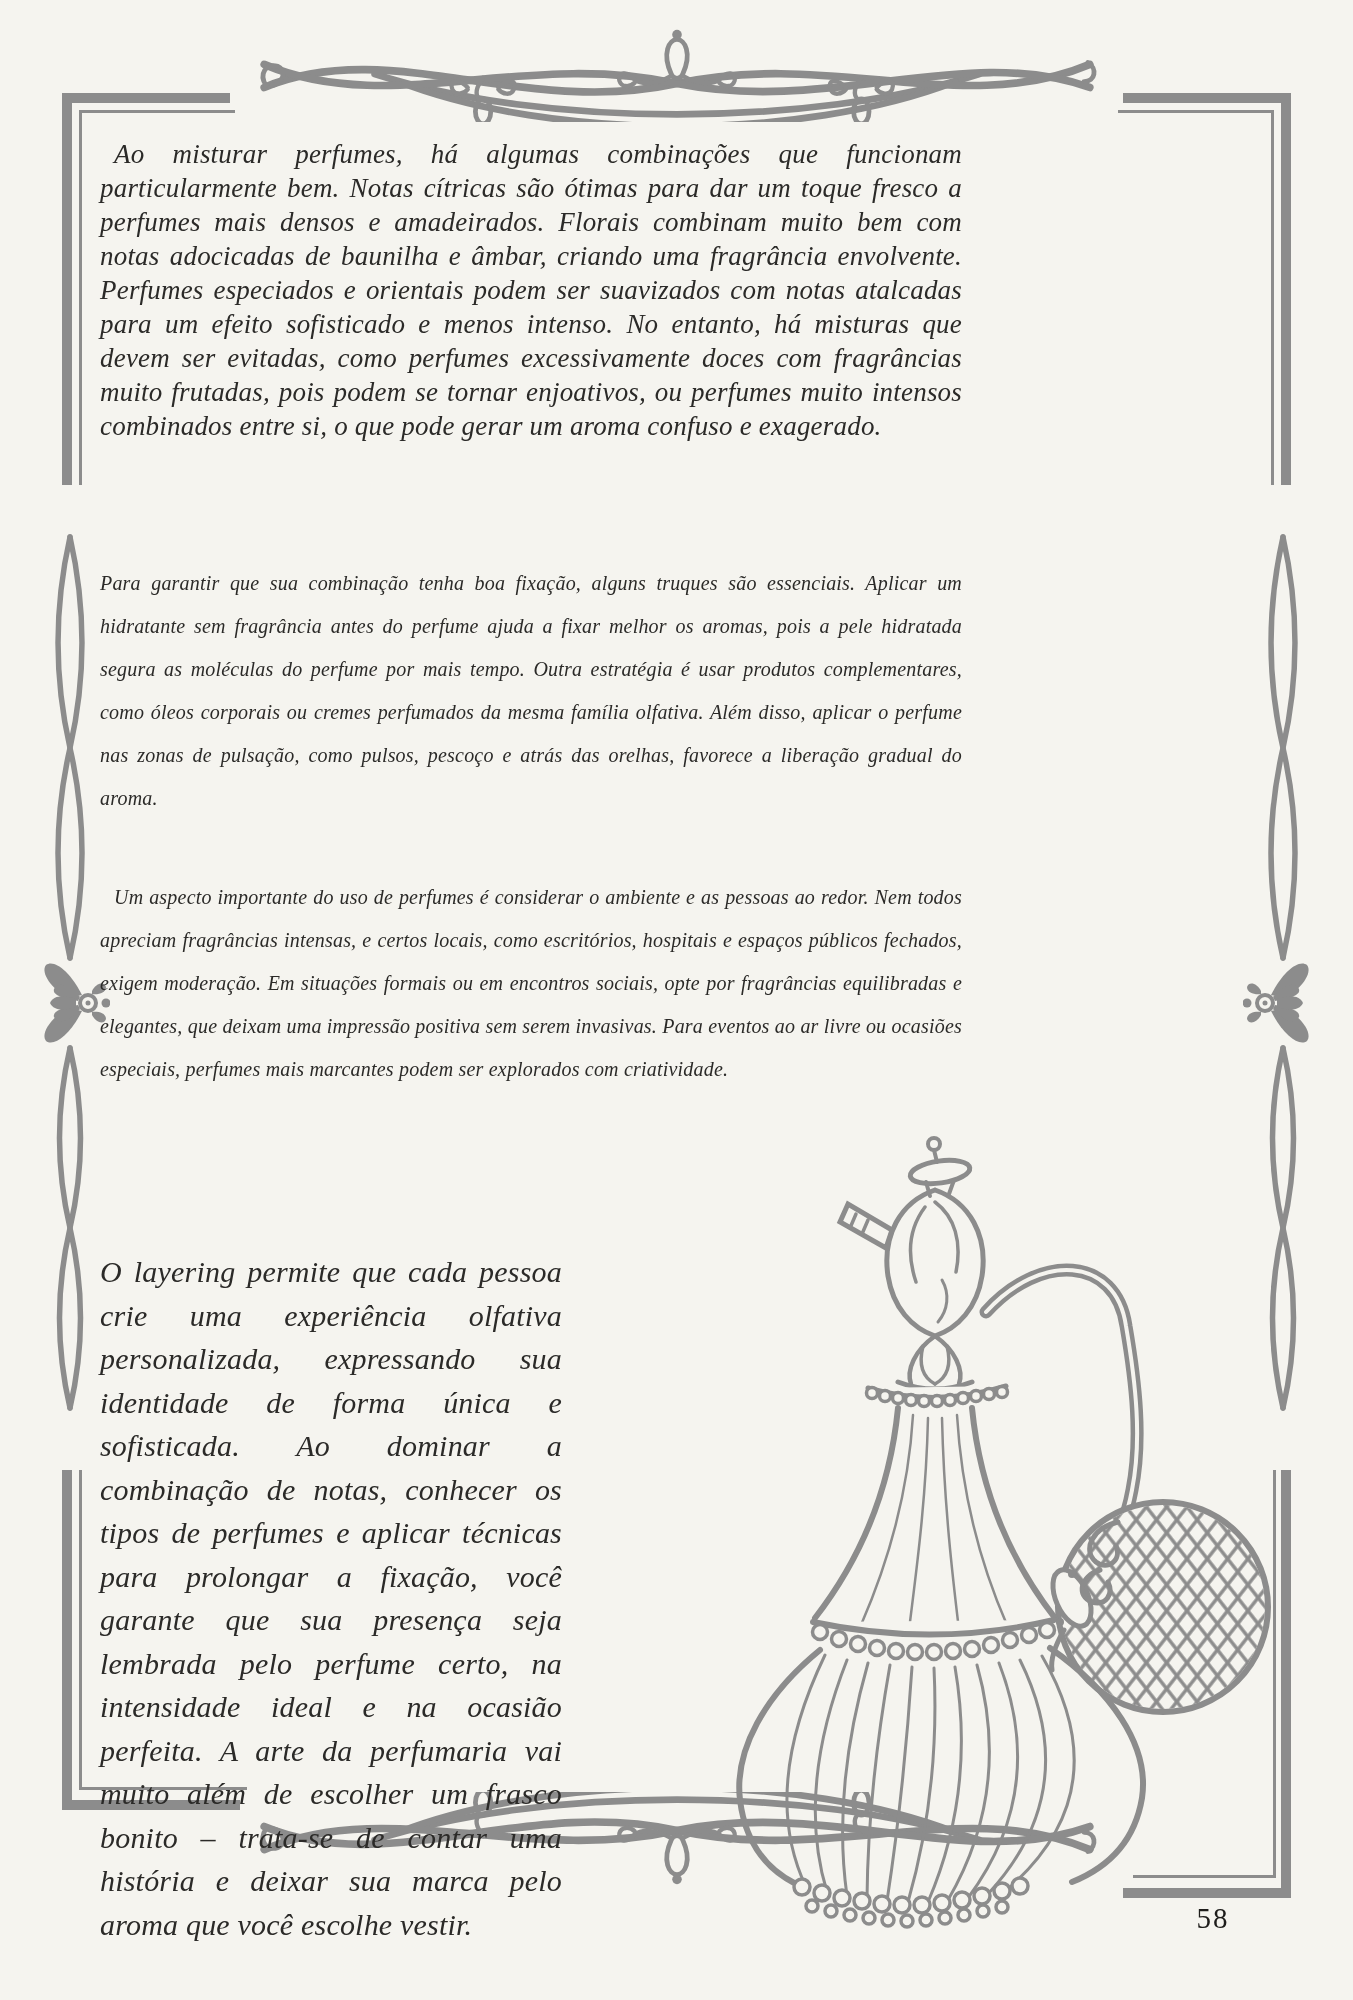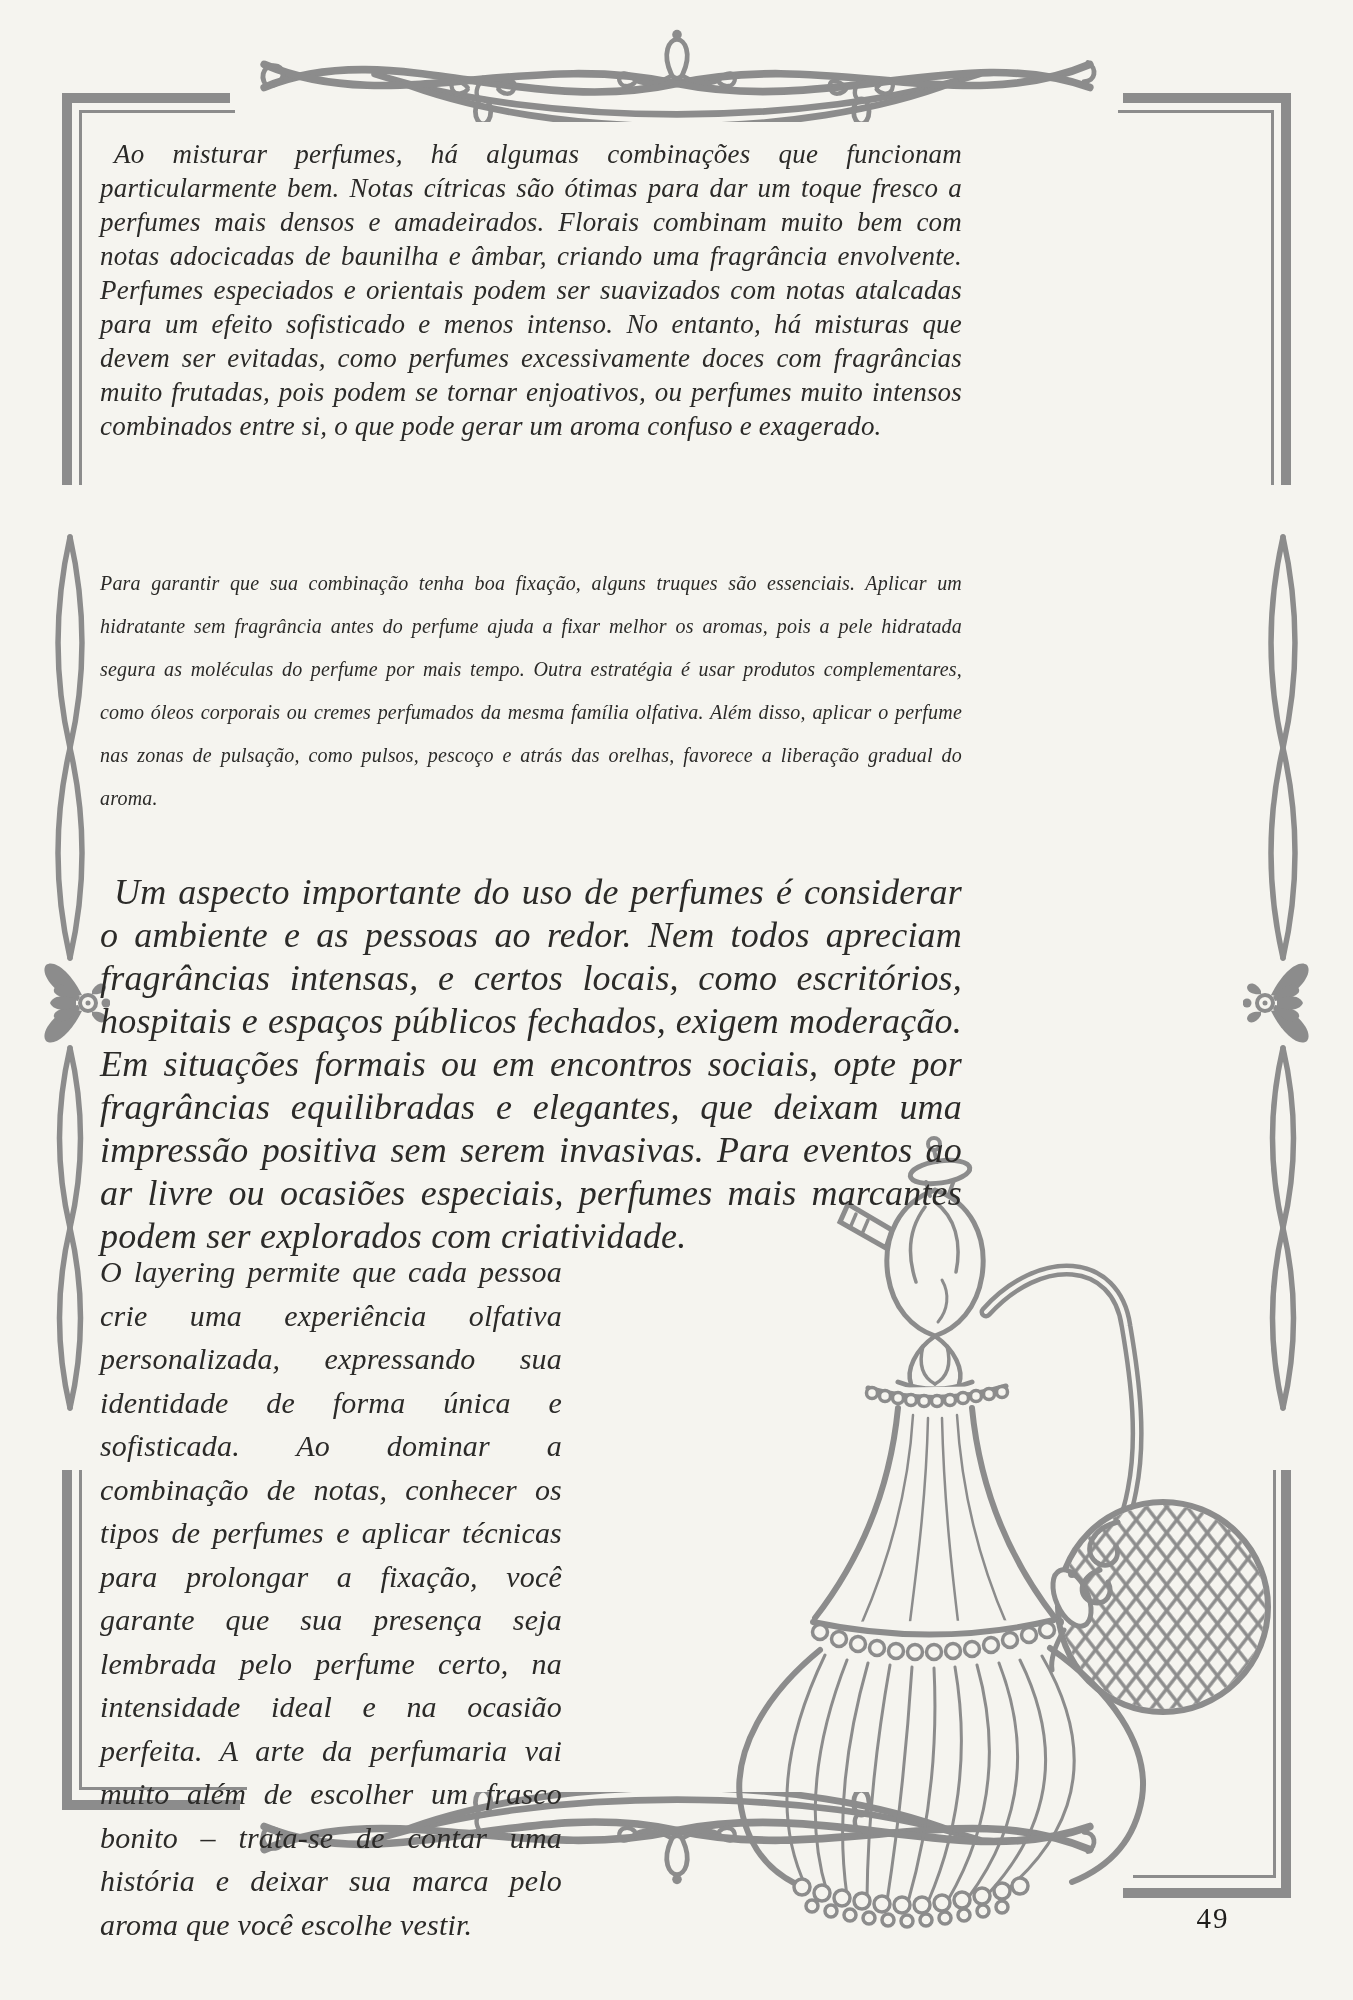--- a/index.html
+++ b/index.html
@@ -25,21 +25,21 @@
   .right-vine{left:1243px;top:533px;width:70px;height:880px;transform:scaleX(-1);}
   .bottle{left:720px;top:1130px;width:600px;height:820px;z-index:3;}
   
   .para{
     position:absolute;left:100px;width:862px;z-index:5;
     color:#2b2a28;font-family:"Liberation Serif",serif;font-style:italic;
     text-align:justify;letter-spacing:0.2px;hyphens:none;
   }
   .para-1{top:110px;font-size:27px;line-height:34px;text-indent:14px;}
   .para-2{top:542px;font-size:20px;line-height:43px;}
-  .para-3{top:835px;font-size:36px;line-height:43px;text-indent:14px;}
+  .para-3{top:856px;font-size:20px;line-height:43px;text-indent:14px;}
   .para-4{top:1220px;width:462px;font-size:30px;line-height:43.5px;}
   .page-number{
     position:absolute;left:1150px;top:1902px;width:126px;z-index:6;
     text-align:center;color:#1e1d1b;
     font-family:"Liberation Serif",serif;font-size:29px;letter-spacing:2px;
   }
   svg{display:block;}
 </style>
 </head>
 <body>
@@ -284,15 +284,15 @@
       <circle cx="263" cy="781" r="6"></circle>
         <circle cx="282" cy="777" r="6"></circle>
     </g>
   </svg>
 
   <p class="para para-1">Ao misturar perfumes, há algumas combinações que funcionam particularmente bem. Notas cítricas são ótimas para dar um toque fresco a perfumes mais densos e amadeirados. Florais combinam muito bem com notas adocicadas de baunilha e âmbar, criando uma fragrância envolvente. Perfumes especiados e orientais podem ser suavizados com notas atalcadas para um efeito sofisticado e menos intenso. No entanto, há misturas que devem ser evitadas, como perfumes excessivamente doces com fragrâncias muito frutadas, pois podem se tornar enjoativos, ou perfumes muito intensos combinados entre si, o que pode gerar um aroma confuso e exagerado.</p>
   <p class="para para-2">Para garantir que sua combinação tenha boa fixação, alguns truques são essenciais. Aplicar um hidratante sem fragrância antes do perfume ajuda a fixar melhor os aromas, pois a pele hidratada segura as moléculas do perfume por mais tempo. Outra estratégia é usar produtos complementares, como óleos corporais ou cremes perfumados da mesma família olfativa. Além disso, aplicar o perfume nas zonas de pulsação, como pulsos, pescoço e atrás das orelhas, favorece a liberação gradual do aroma.</p>
   <p class="para para-3">Um aspecto importante do uso de perfumes é considerar o ambiente e as pessoas ao redor. Nem todos apreciam fragrâncias intensas, e certos locais, como escritórios, hospitais e espaços públicos fechados, exigem moderação. Em situações formais ou em encontros sociais, opte por fragrâncias equilibradas e elegantes, que deixam uma impressão positiva sem serem invasivas. Para eventos ao ar livre ou ocasiões especiais, perfumes mais marcantes podem ser explorados com criatividade.</p>
   <p class="para para-4">O layering permite que cada pessoa crie uma experiência olfativa personalizada, expressando sua identidade de forma única e sofisticada. Ao dominar a combinação de notas, conhecer os tipos de perfumes e aplicar técnicas para prolongar a fixação, você garante que sua presença seja lembrada pelo perfume certo, na intensidade ideal e na ocasião perfeita. A arte da perfumaria vai muito além de escolher um frasco bonito – trata-se de contar uma história e deixar sua marca pelo aroma que você escolhe vestir.</p>
 
-  <div class="page-number">49</div>
+  <div class="page-number">58</div>
 
 </div>
 
 </body></html>

